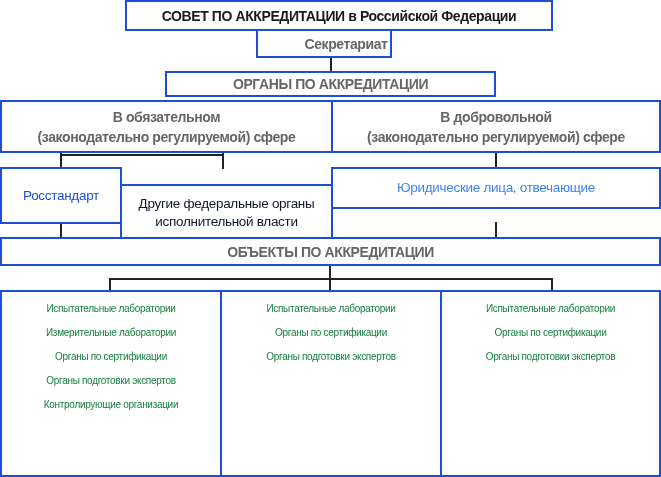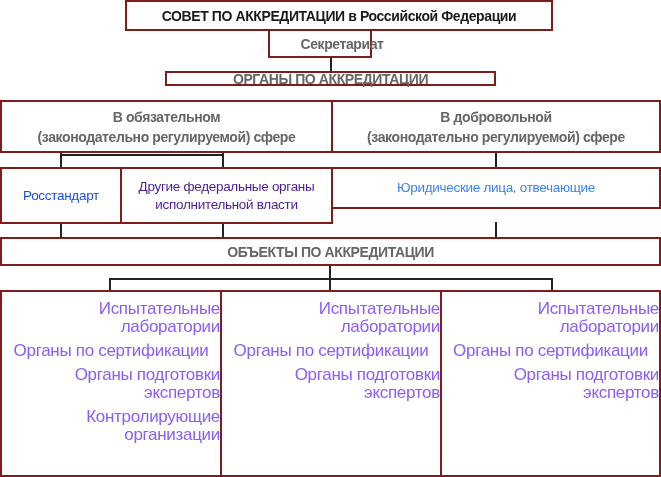--- a/index.html
+++ b/index.html
@@ -1,27 +1,27 @@
 <!DOCTYPE html>
 <html><head>
 <meta charset="utf-8">
 <style>
   html, body { margin:0; padding:0; background:#ffffff; }
   body { width:661px; height:477px; position:relative; overflow:hidden;
          font-family:"Liberation Sans", sans-serif; color:#6b6b6b; }
-  .box { position:absolute; box-sizing:border-box; border:2px solid #7f1d1d;
+  .box { position:absolute; box-sizing:border-box; border:2px solid #1d4ed8;
          background:#fff; display:flex; flex-direction:column;
          align-items:center; justify-content:center; text-align:center; }
   .line { position:absolute; background:#222; }
   .bold { font-weight:bold; font-stretch:condensed; }
   .cond { font-size:13.5px; letter-spacing:-0.3px; line-height:18px; }
   .title1 { color:#1a1a1a; font-size:14px; letter-spacing:-0.4px; }
   .head { font-size:14px; letter-spacing:-0.4px; color:#666; }
   .list { justify-content:flex-start; padding-top:8px; }
-  .list .item { font-size:17px; letter-spacing:-0.3px; line-height:18px; margin-bottom:6px; color:#8b5cf6;text-align:right; }
+  .list .item { font-size:10px; letter-spacing:-0.3px; line-height:18px; margin-bottom:6px; color:#15803d; }
 </style>
 </head>
 <body>
 
 <div class="line" style="left:330px;top:56px;width:2px;height:17px;"></div>
 <div class="line" style="left:330px;top:101px;width:2px;height:8px;"></div>
 <div class="line" style="left:60px;top:151px;width:2px;height:18px;"></div>
 <div class="line" style="left:222px;top:151px;width:2px;height:18px;"></div>
 <div class="line" style="left:60px;top:154px;width:164px;height:2px;"></div>
 <div class="line" style="left:495px;top:151px;width:2px;height:18px;"></div>
@@ -30,57 +30,58 @@
 <div class="line" style="left:495px;top:222px;width:2px;height:17px;"></div>
 <div class="line" style="left:329px;top:264px;width:2px;height:27px;"></div>
 <div class="line" style="left:109px;top:278px;width:444px;height:2px;"></div>
 <div class="line" style="left:109px;top:278px;width:2px;height:13px;"></div>
 <div class="line" style="left:551px;top:278px;width:2px;height:13px;"></div>
 
 <div class="box bold title1" style="left:125px;top:0;width:428px;height:31px;">
   <span>СОВЕТ ПО АККРЕДИТАЦИИ в Российской Федерации</span>
 </div>
 
-<div class="box bold head" style="left:268px;top:29px;width:104px;height:29px;padding-left:44px;">
+<div class="box bold head" style="left:256px;top:29px;width:136px;height:29px;padding-left:44px;">
   <span>Секретариат</span>
 </div>
 
-<div class="box bold head" style="left:165px;top:71px;width:331px;height:15px;">
+<div class="box bold head" style="left:165px;top:71px;width:331px;height:26px;">
   <span>ОРГАНЫ ПО АККРЕДИТАЦИИ</span>
 </div>
 
 <div class="box bold head" style="left:0;top:100px;width:333px;height:53px;line-height:20px;justify-content:center;">
   <span>В обязательном</span>
   <span>(законодательно регулируемой) сфере</span>
 </div>
 
 <div class="box bold head" style="left:331px;top:100px;width:330px;height:53px;line-height:20px;">
   <span>В добровольной</span>
   <span>(законодательно регулируемой) сфере</span>
 </div>
 
 <div class="box cond" style="left:0;top:167px;width:122px;height:57px;color:#1d4ed8;">
   <span>Росстандарт</span>
 </div>
 
-<div class="box cond" style="left:120px;top:167px;width:213px;height:57px;color:#4c1d95;">
+<div class="box cond" style="left:120px;top:184px;width:213px;height:57px;color:#0f172a;">
   <span>Другие федеральные органы</span>
   <span>исполнительной власти</span>
 </div>
 
 <div class="box cond" style="left:331px;top:167px;width:330px;height:42px;color:#3b82f6;">
   <span>Юридические лица, отвечающие</span>
 </div>
 
 <div class="box bold head" style="left:0;top:237px;width:661px;height:29px;">
   <span>ОБЪЕКТЫ ПО АККРЕДИТАЦИИ</span>
 </div>
 
 <div class="box list" style="left:0;top:290px;width:222px;height:187px;">
   <span class="item">Испытательные лаборатории</span>
+  <span class="item">Измерительные лаборатории</span>
   <span class="item">Органы по сертификации</span>
   <span class="item">Органы подготовки экспертов</span>
   <span class="item">Контролирующие организации</span>
 </div>
 
 <div class="box list" style="left:220px;top:290px;width:222px;height:187px;">
   <span class="item">Испытательные лаборатории</span>
   <span class="item">Органы по сертификации</span>
   <span class="item">Органы подготовки экспертов</span>
 </div>

